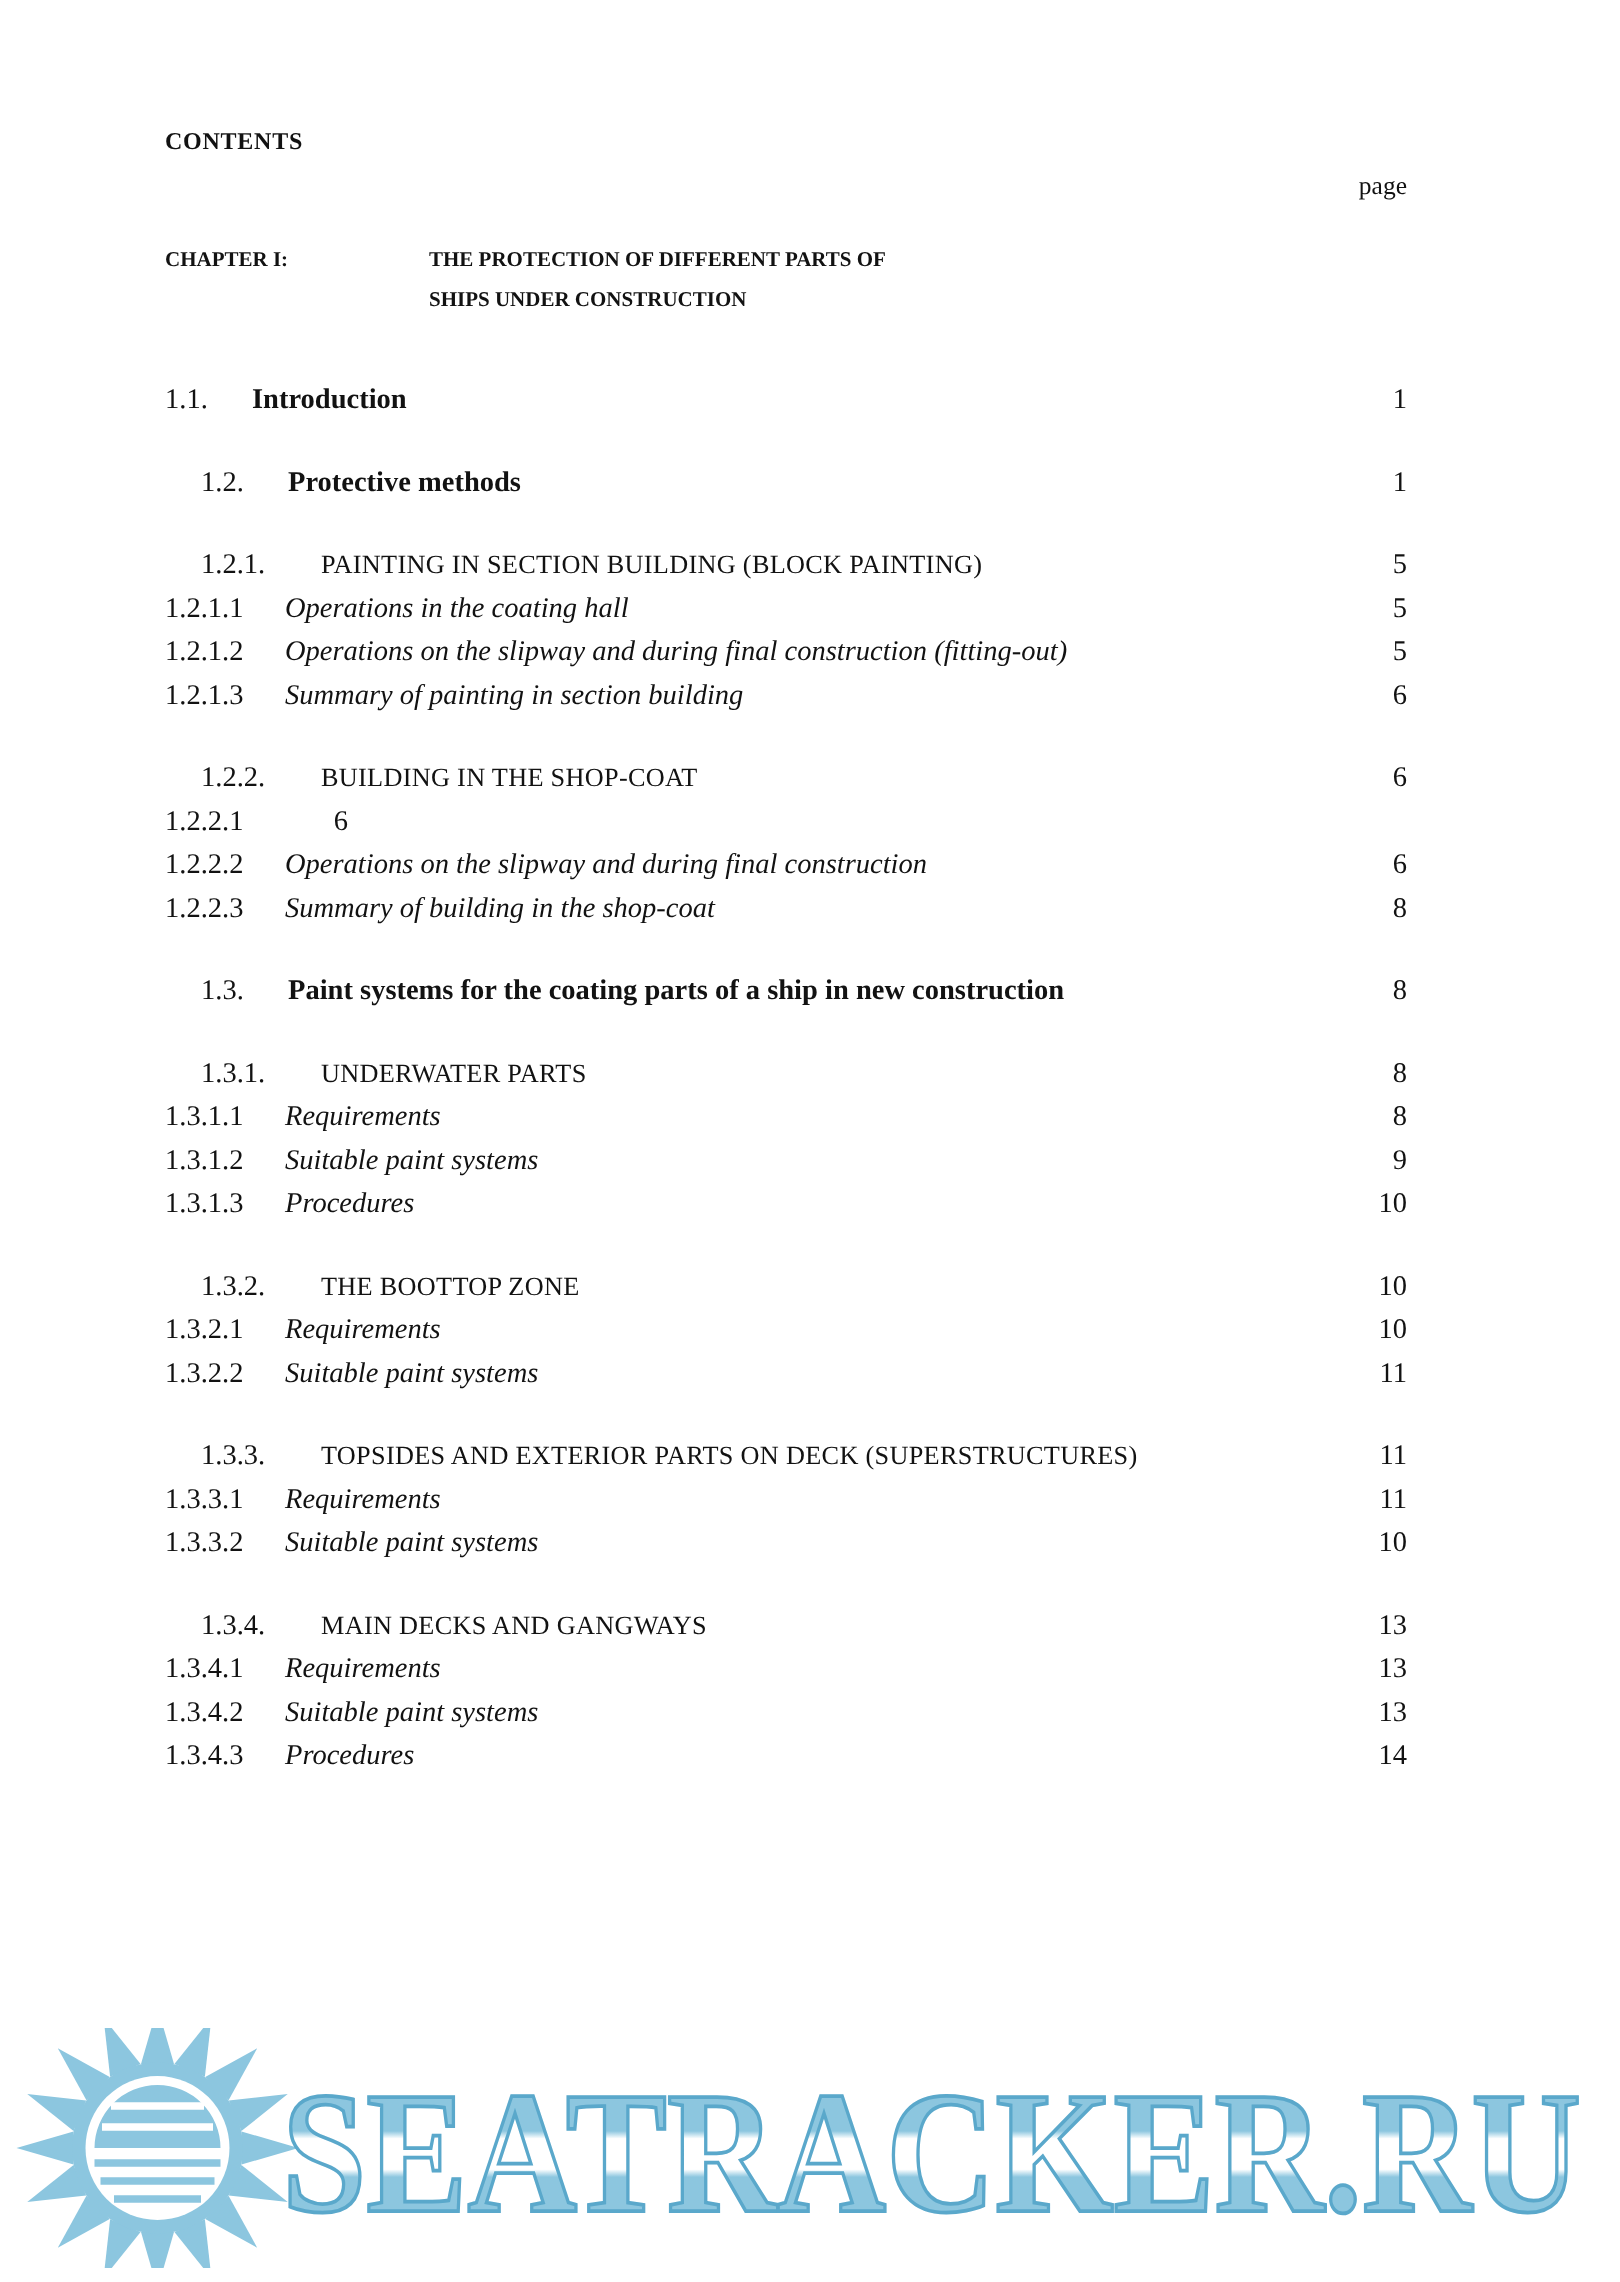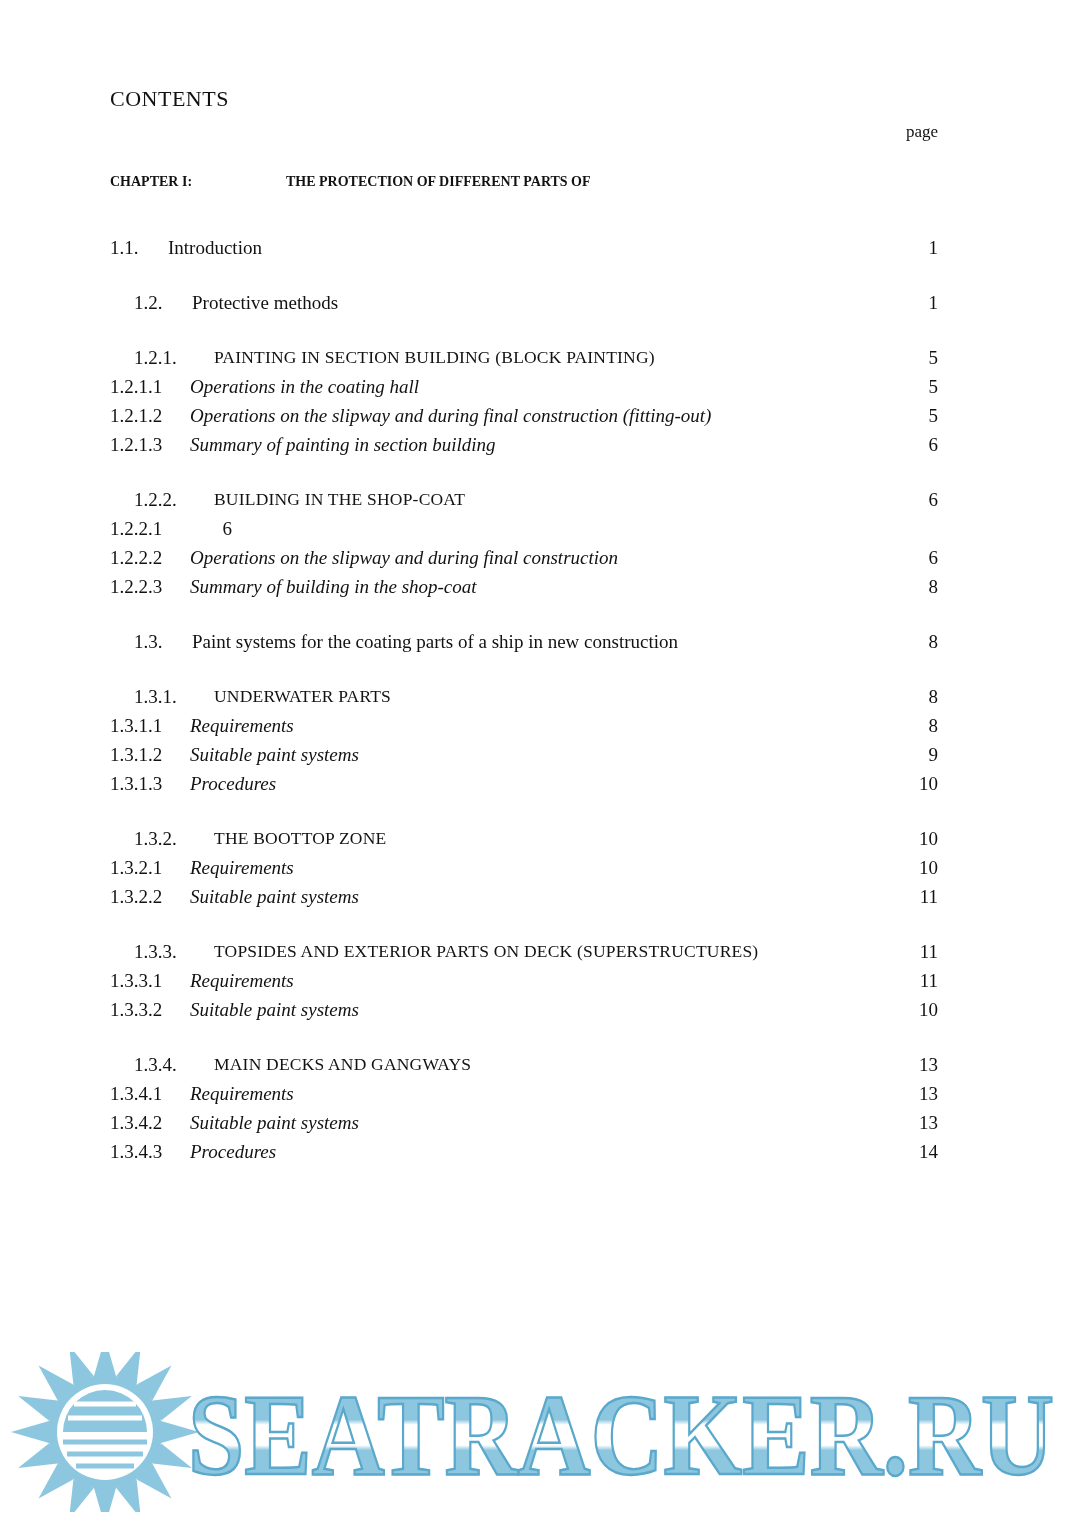--- a/index.html
+++ b/index.html
@@ -12,22 +12,22 @@
     font-family: "Liberation Serif", serif;
     color: #121212;
   }
   .content {
     position: absolute;
     left: 110px;
     top: 86px;
     width: 828px;
   }
   .contents-title {
-    font-weight: normal;
-    font-size: 22px;
+    font-weight: bold;
+    font-size: 16px;
     letter-spacing: 0.5px;
   }
   .page-label {
     text-align: right;
     font-size: 17px;
     margin-top: 10px;
   }
   .chapter {
     display: flex;
     margin-top: 26px;
@@ -42,21 +42,21 @@
     display: flex;
     align-items: flex-end;
     font-size: 19px;
     line-height: 29px;
   }
   .row.gap { margin-top: 26px; margin-left: 24px; }
   .num { width: 80px; flex: none; }
   .label { flex: 1; padding-right: 12px; }
   .pageno { width: 42px; text-align: right; flex: none; }
   .style-bold .num { width: 58px; }
-  .style-bold .label { font-weight: normal; }
+  .style-bold .label { font-weight: bold; }
   .style-caps .label { font-size: 17.5px; letter-spacing: 0.2px; }
   .style-italic .label { font-style: italic; }
   .watermark {
     position: absolute;
     left: 10px;
     top: 1352px;
     width: 1060px;
     height: 160px;
   }
 </style>
@@ -64,20 +64,21 @@
 <body>
 
 <div class="content">
   <div class="contents-title">CONTENTS</div>
   <div class="page-label">page</div>
 
   <div class="chapter">
     <div class="chapter-label">CHAPTER I:</div>
     <div class="chapter-title">
       <div>THE PROTECTION OF DIFFERENT PARTS OF</div>
+      <div>SHIPS UNDER CONSTRUCTION</div>
     </div>
   </div>
 
   <div class="toc">
       <div class="row style-bold">
     <span class="num">1.1.</span>
     <span class="label">Introduction</span>
     <span class="pageno">1</span>
   </div>
       <div class="row style-bold gap">

